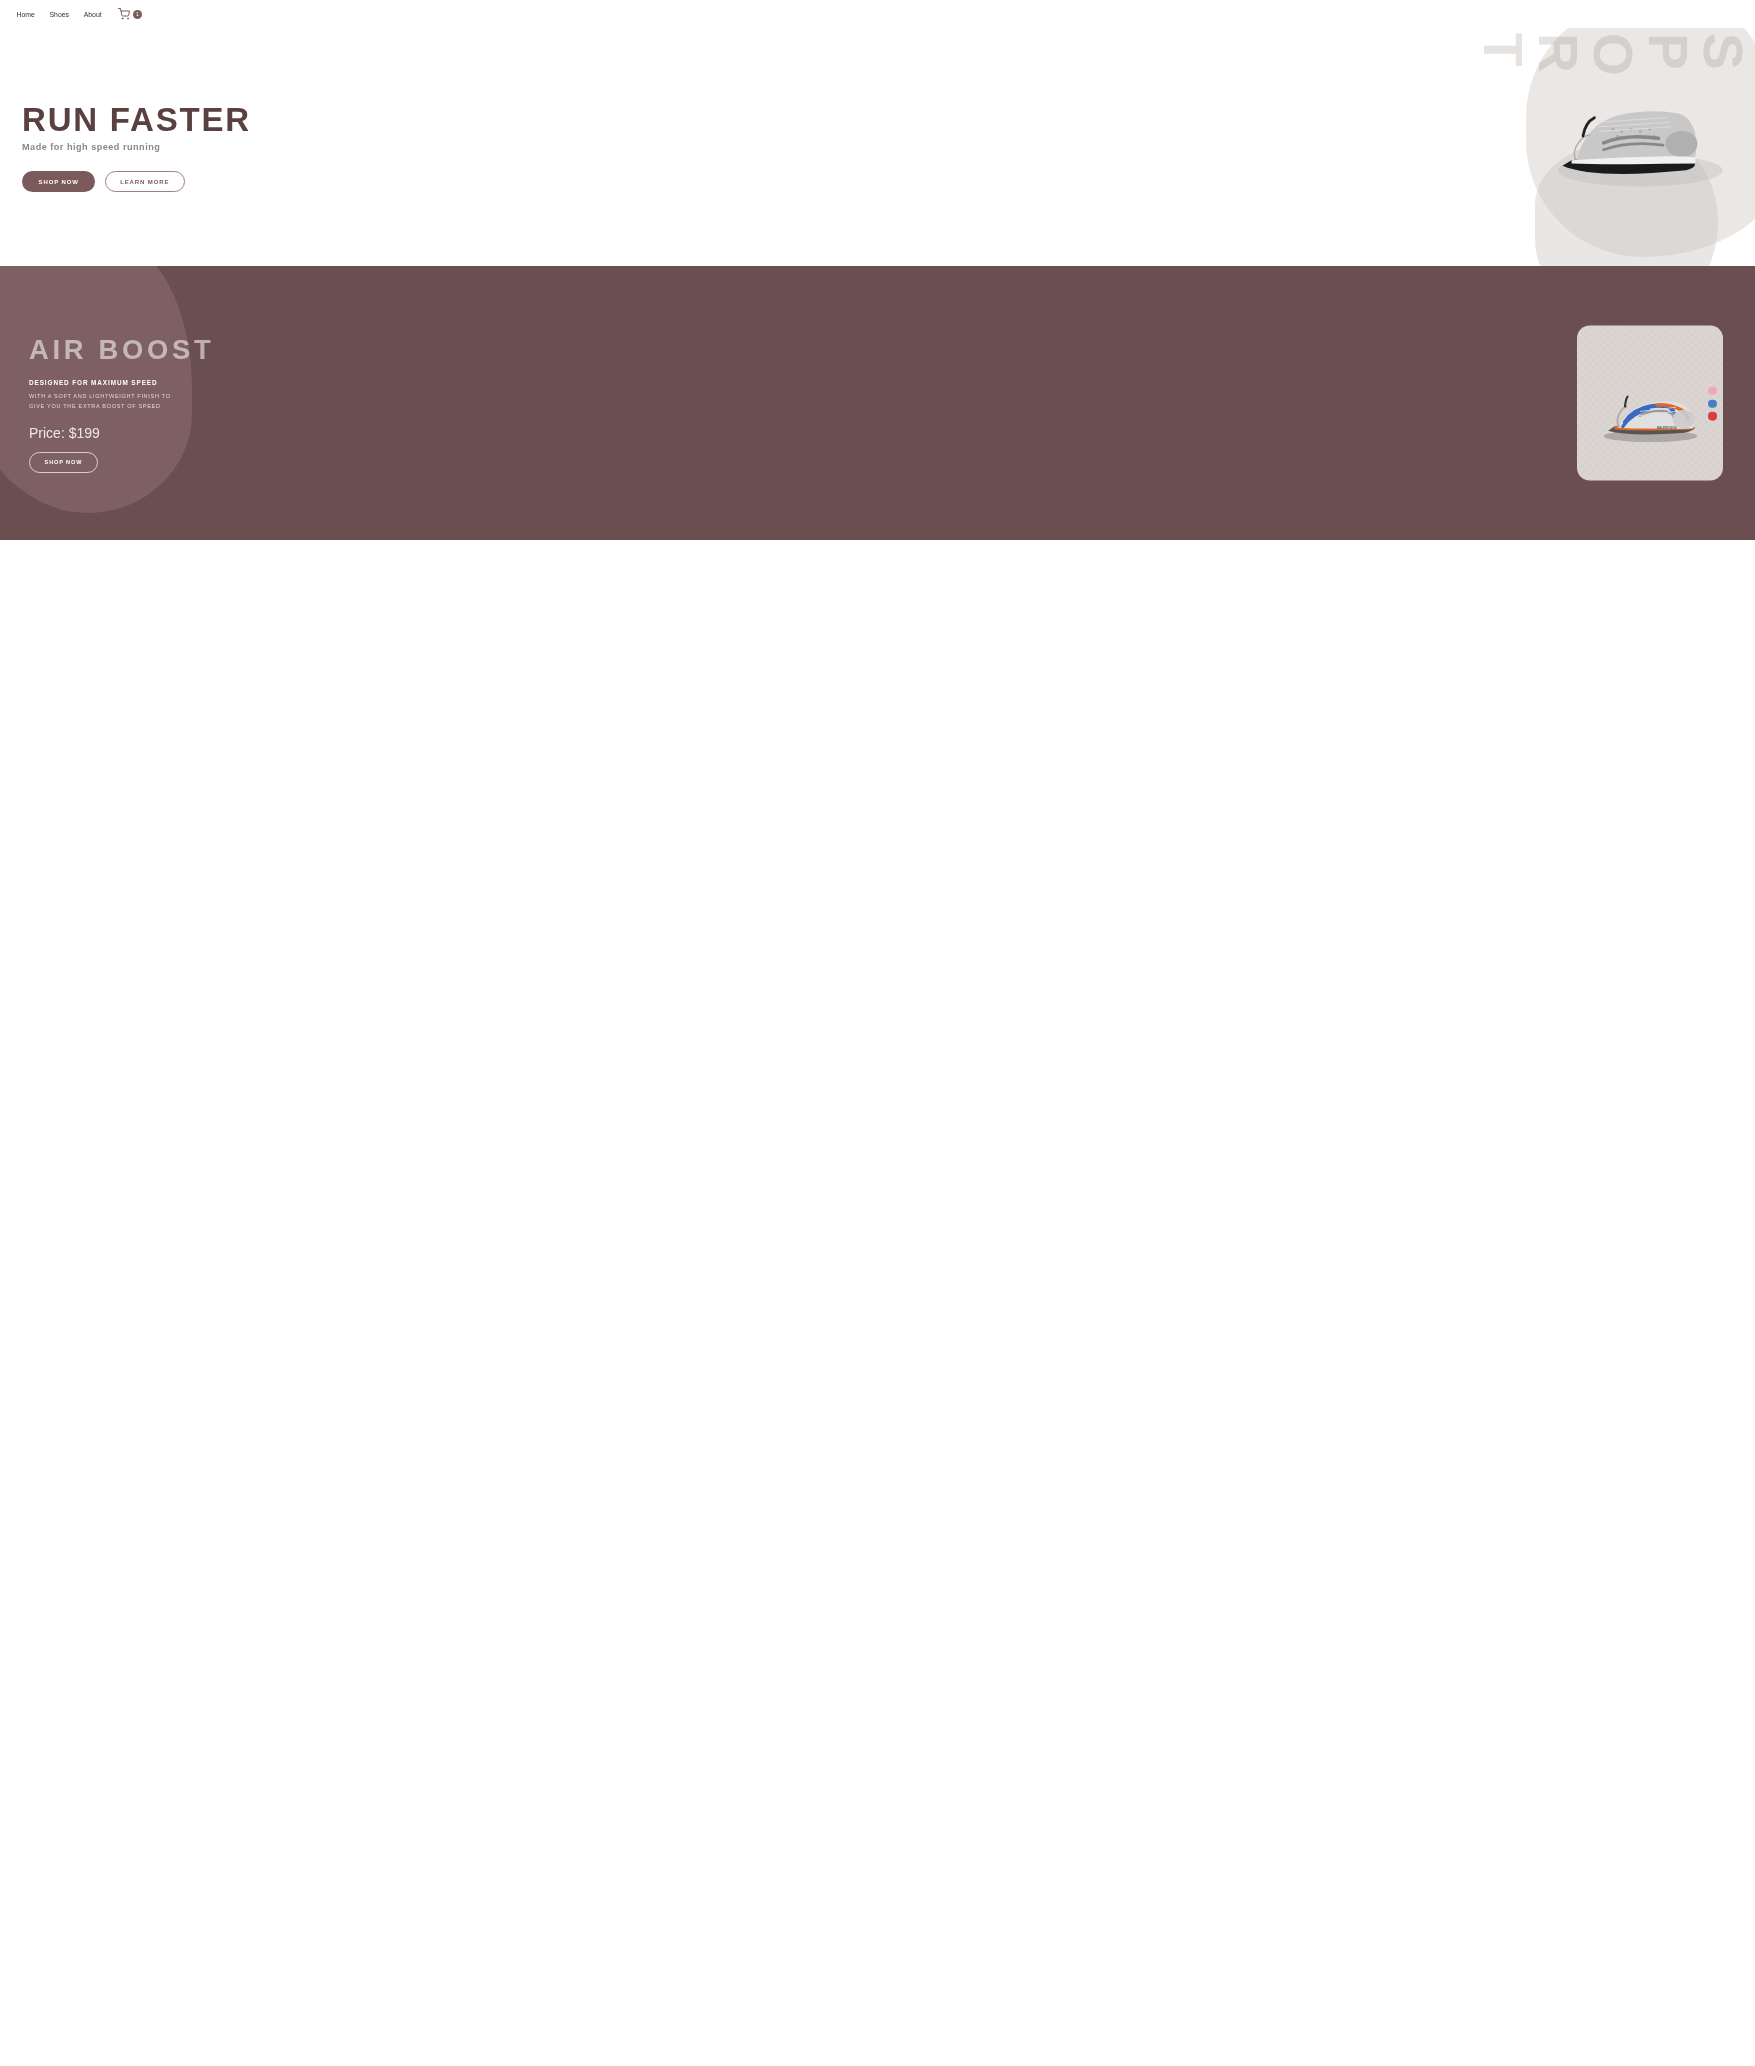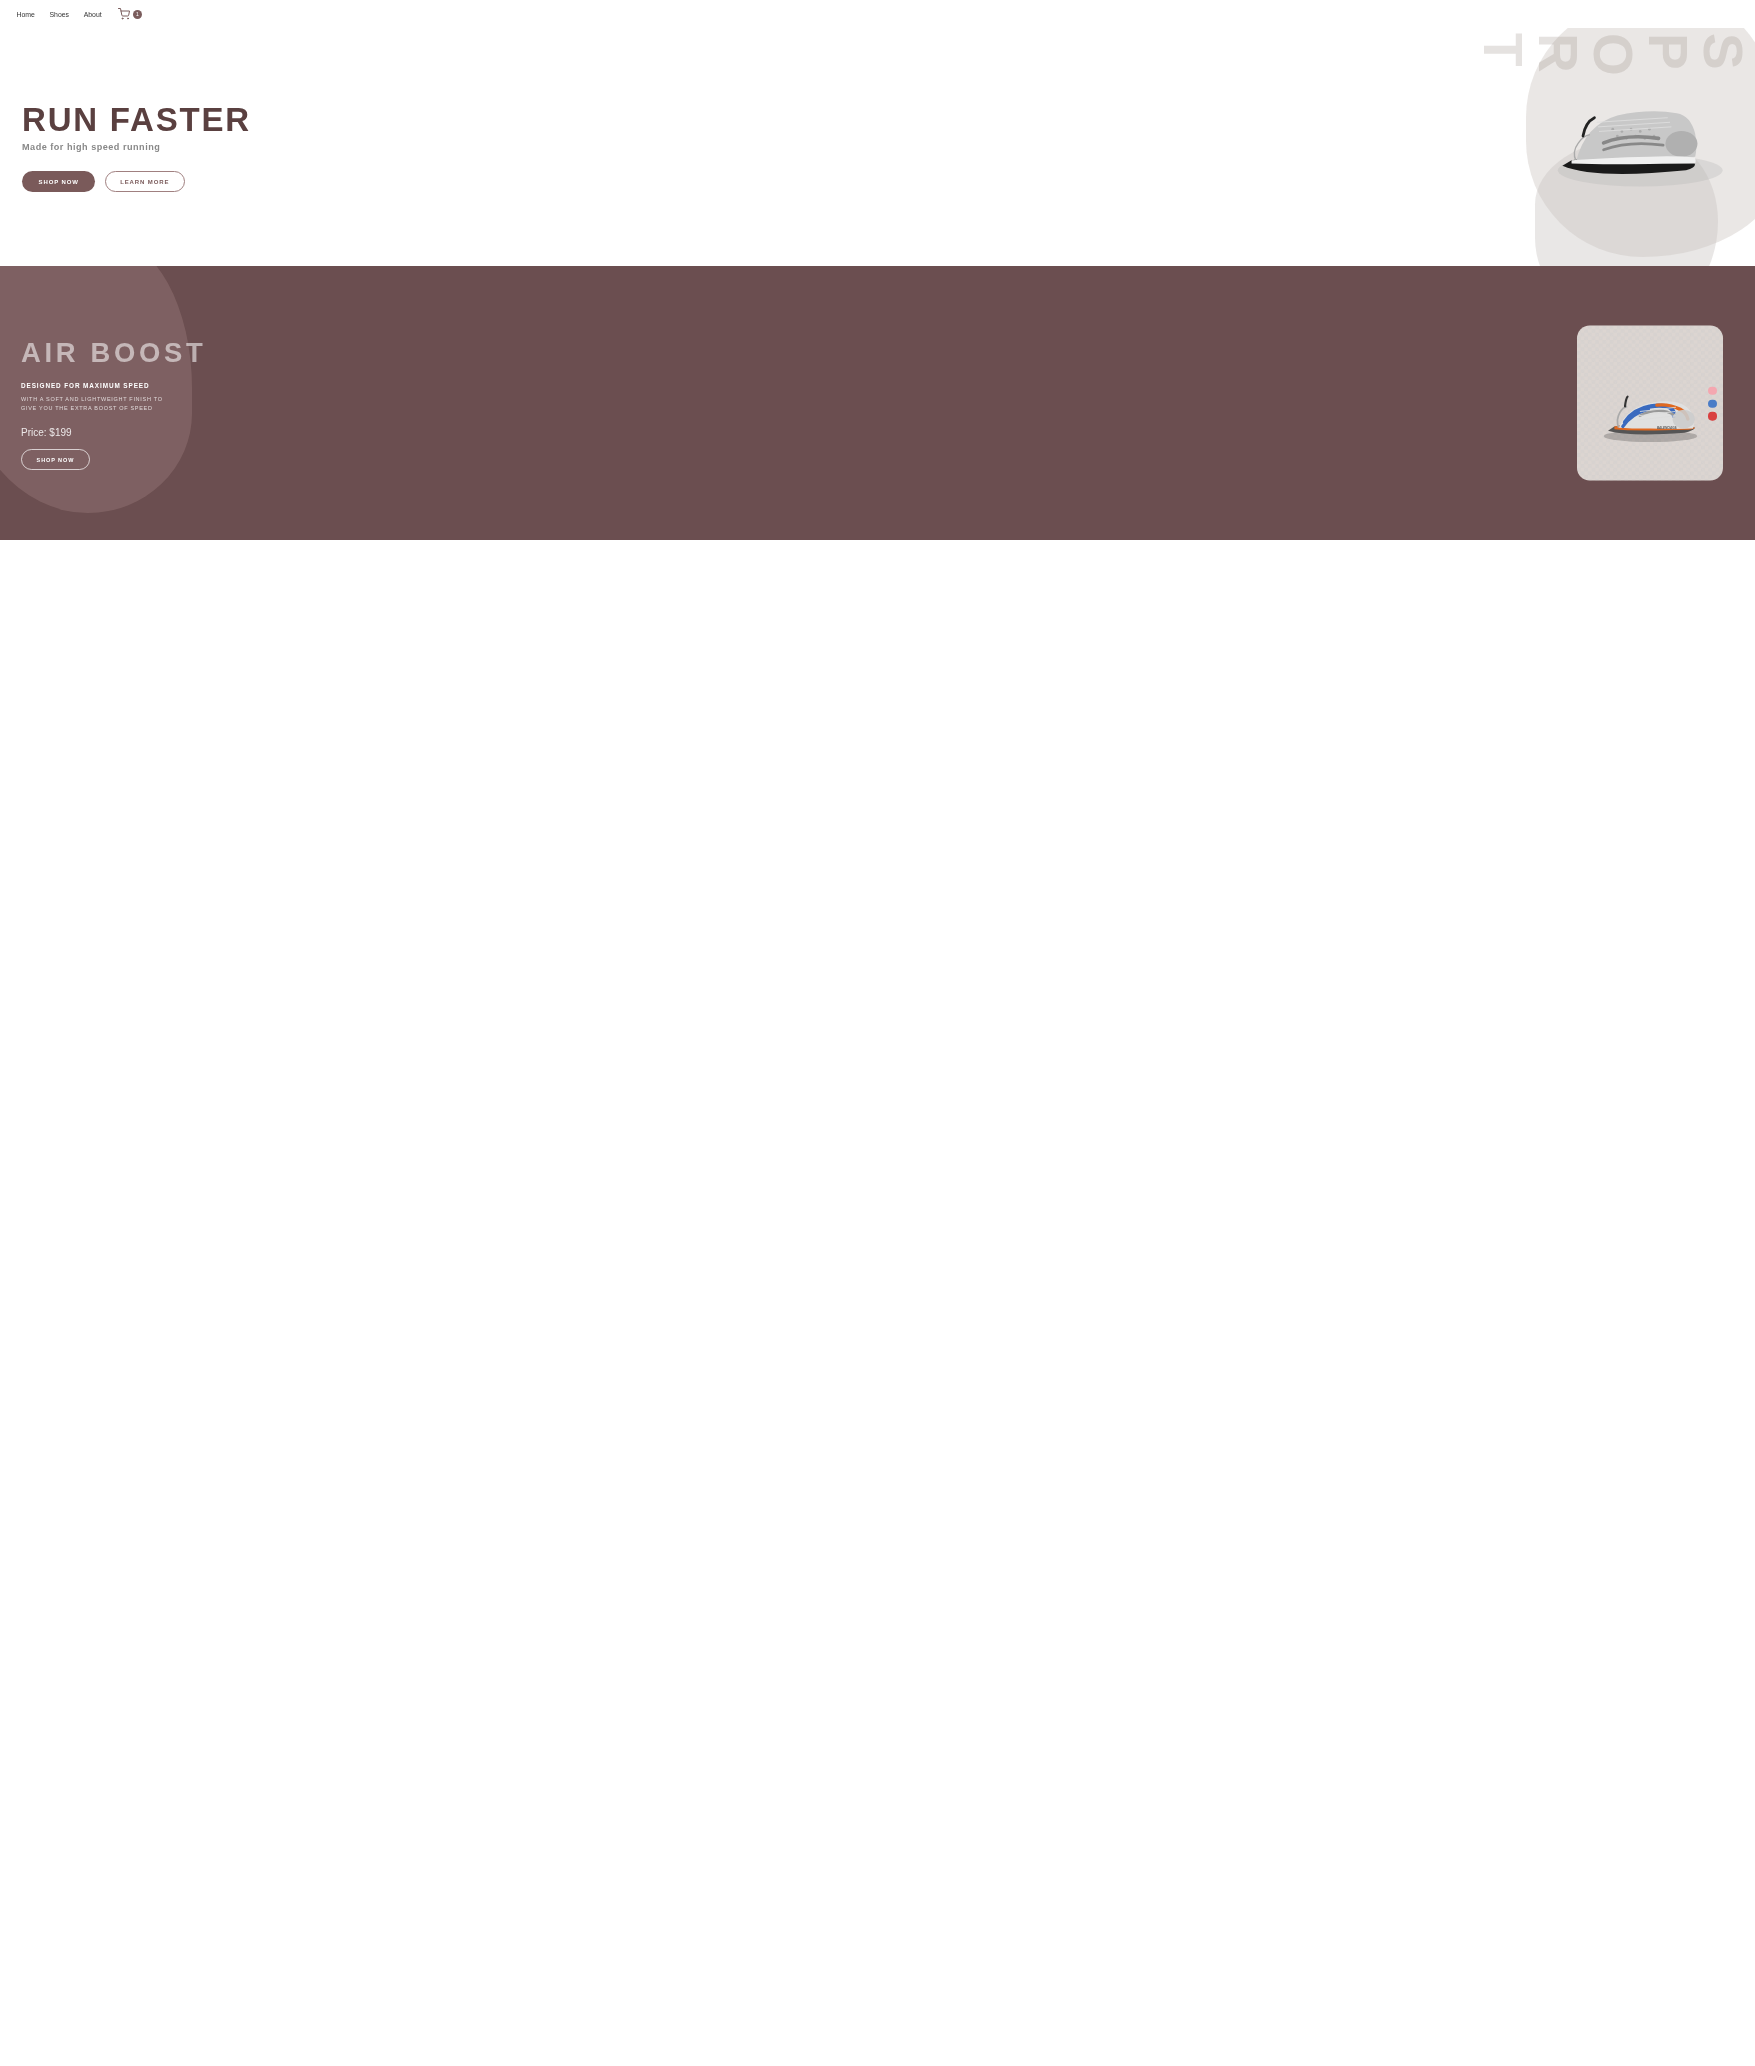--- a/index.html
+++ b/index.html
@@ -180,20 +180,21 @@
       background: rgba(150,120,120,0.45);
       border-radius: 50% 40% 50% 60% / 40% 60% 40% 60%;
       z-index: 0;
     }
 
     .product-content {
       position: relative;
       z-index: 2;
       padding: 37px 21px;
       max-width: 50%;
+      margin-left: 8px;
     }
 
     .product-title {
       font-size: 27.4px;
       font-weight: 900;
       color: rgba(255,255,255,0.55);
       letter-spacing: 3.7px;
       text-transform: uppercase;
       margin-bottom: 12.8px;
     }
@@ -211,21 +212,21 @@
       font-size: 5.5px;
       color: rgba(255,255,255,0.75);
       letter-spacing: 0.7px;
       text-transform: uppercase;
       line-height: 1.7;
       margin-bottom: 13.7px;
       max-width: 146px;
     }
 
     .product-price {
-      font-size: 10px;
+      font-size: 14px;
       color: rgba(255,255,255,0.85);
       margin-bottom: 11px;
     }
 
     .btn-shop-product {
       background: transparent;
       color: #fff;
       border: 0.9px solid rgba(255,255,255,0.7);
       border-radius: 13.7px;
       padding: 6.4px 14.6px;

